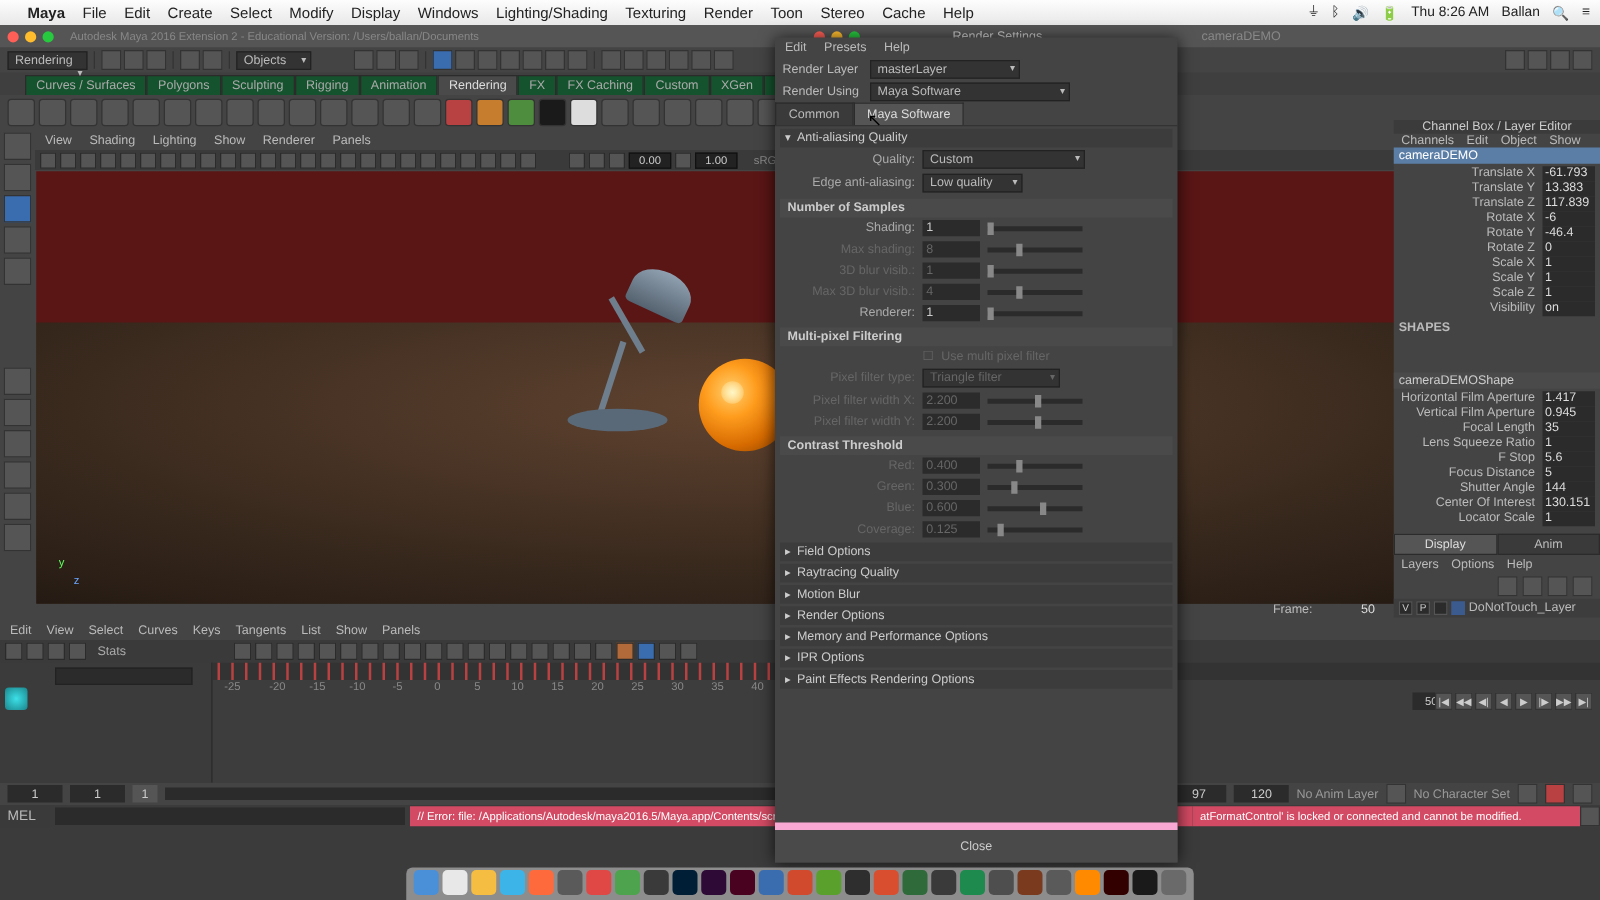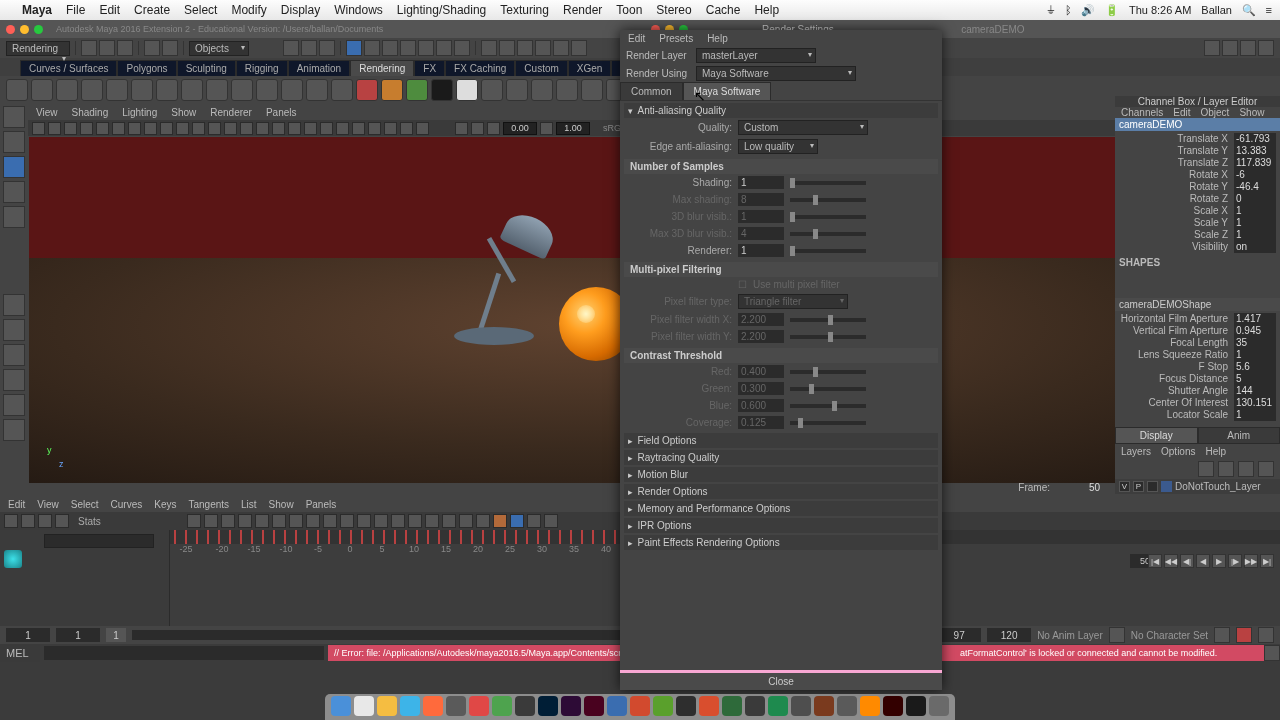--- a/index.html
+++ b/index.html
@@ -19,21 +19,21 @@
 
 
 .shelf-row { height:20px; background:#444; display:flex; align-items:center; gap:2px; padding:0 6px; }
 .dropdown { background:#333; border:1px solid #222; padding:1px 14px 1px 5px; color:#bbb; font-size:10px; position:relative; }
 .dropdown::after { content:'▾'; position:absolute; right:3px; font-size:8px; }
 .icon-sq { width:16px; height:16px; background:#555; border:1px solid #333; }
 .v-sep { width:1px; height:14px; background:#333; margin:0 3px; }
 
 
 .tabs-row { height:18px; background:#3f3f3f; display:flex; align-items:flex-end; padding-left:20px; gap:0; font-size:10px; }
-.tabs-row .tab { padding:2px 8px; background:#0f172a; border:1px solid #2b2b2b; border-bottom:none; color:#aaa; }
+.tabs-row .tab { padding:2px 8px; background:#14532d; border:1px solid #2b2b2b; border-bottom:none; color:#aaa; }
 .tabs-row .tab.active { background:#4a4a4a; color:#ddd; }
 .shelf-icons { height:28px; background:#444; display:flex; align-items:center; gap:3px; padding:0 6px; }
 .shelf-icons .ic { width:22px; height:22px; background:#555; border-radius:3px; border:1px solid #333; }
 .shelf-icons .ic.red{background:#b84242;} .shelf-icons .ic.org{background:#c77d2e;} .shelf-icons .ic.grn{background:#4e8c3e;}
 .shelf-icons .ic.blk{background:#1a1a1a;} .shelf-icons .ic.wht{background:#ddd;}
 
 
 .main { display:flex; height:380px; }
 .left-tool { width:28px; background:#444; display:flex; flex-direction:column; gap:3px; padding-top:2px; align-items:center; }
 .left-tool .t { width:22px; height:22px; background:#555; border:1px solid #333; }
@@ -94,21 +94,21 @@
 .section-hdr .arrow::before { content:'▸'; font-size:9px; }
 .section-hdr.open .arrow::before { content:'▾'; }
 .sub-hdr { background:#4a4a4a; padding:2px 6px; color:#ccc; font-weight:bold; margin-top:3px; font-size:10px; }
 .prop-row { display:flex; align-items:center; gap:6px; padding:2px 4px; }
 .prop-row .plab { width:104px; text-align:right; color:#aaa; font-size:10px; }
 .prop-row.disabled .plab, .prop-row.disabled .pval { color:#666; }
 .prop-row .pval { width:46px; height:13px; background:#2b2b2b; color:#ccc; padding:0 3px; display:flex; align-items:center; font-size:10px; }
 .prop-row .psel { width:120px; }
 .prop-row .slider { flex:1; height:4px; background:#2b2b2b; position:relative; max-width:76px; }
 .prop-row .slider .thumb { width:5px; height:10px; background:#888; position:absolute; top:-3px; }
-.dlg-close { height:20px; display:flex; align-items:center; justify-content:center; background:#4a4a4a; border-top:3px solid #f9a8d4; color:#ccc; }
+.dlg-close { height:32px; display:flex; align-items:center; justify-content:center; background:#4a4a4a; border-top:6px solid #f9a8d4; color:#ccc; }
 
 
 .lower { position:absolute; left:0; right:0; top:496px; bottom:0; background:#3b3b3b; }
 .ge-menu { height:16px; display:flex; gap:12px; padding:0 8px; align-items:center; font-size:10px; color:#bbb; background:#444; }
 .ge-icons { height:18px; background:#3a3a3a; display:flex; align-items:center; gap:3px; padding:0 4px; }
 .ge-icons .gi { width:14px;height:14px;background:#555;border:1px solid #2b2b2b; }
 
 .ge-body { height:96px; background:#3d3d3d; position:relative; display:flex; }
 .ge-outliner { width:170px; background:#3b3b3b; border-right:1px solid #2b2b2b; position:relative;}
 .ge-outliner .twirl{position:absolute;left:4px;top:20px;width:18px;height:18px;background:radial-gradient(#3de0e8,#1a848a);border-radius:3px;}

